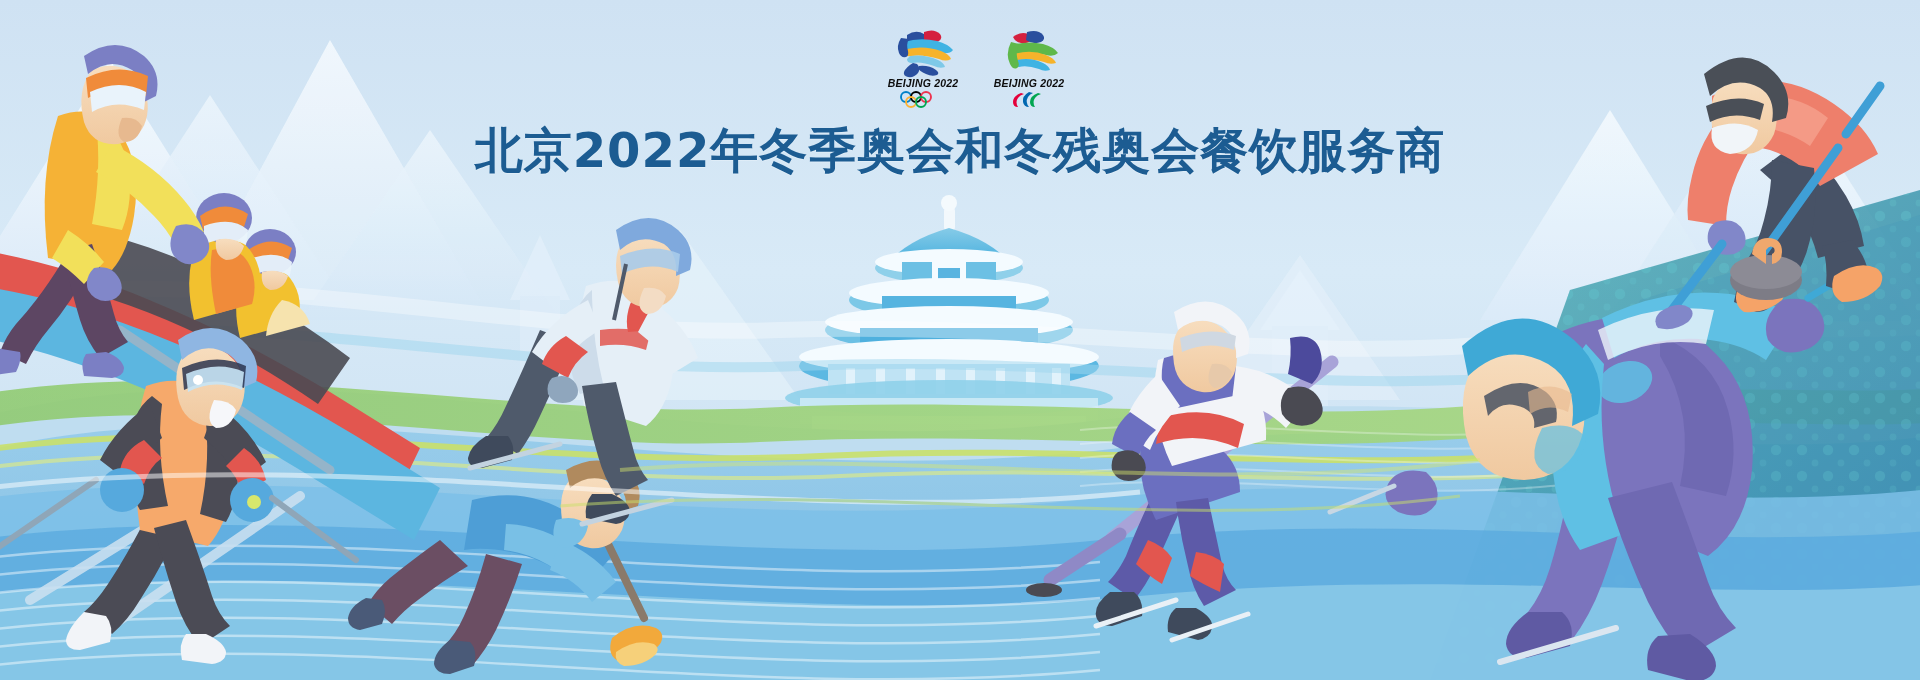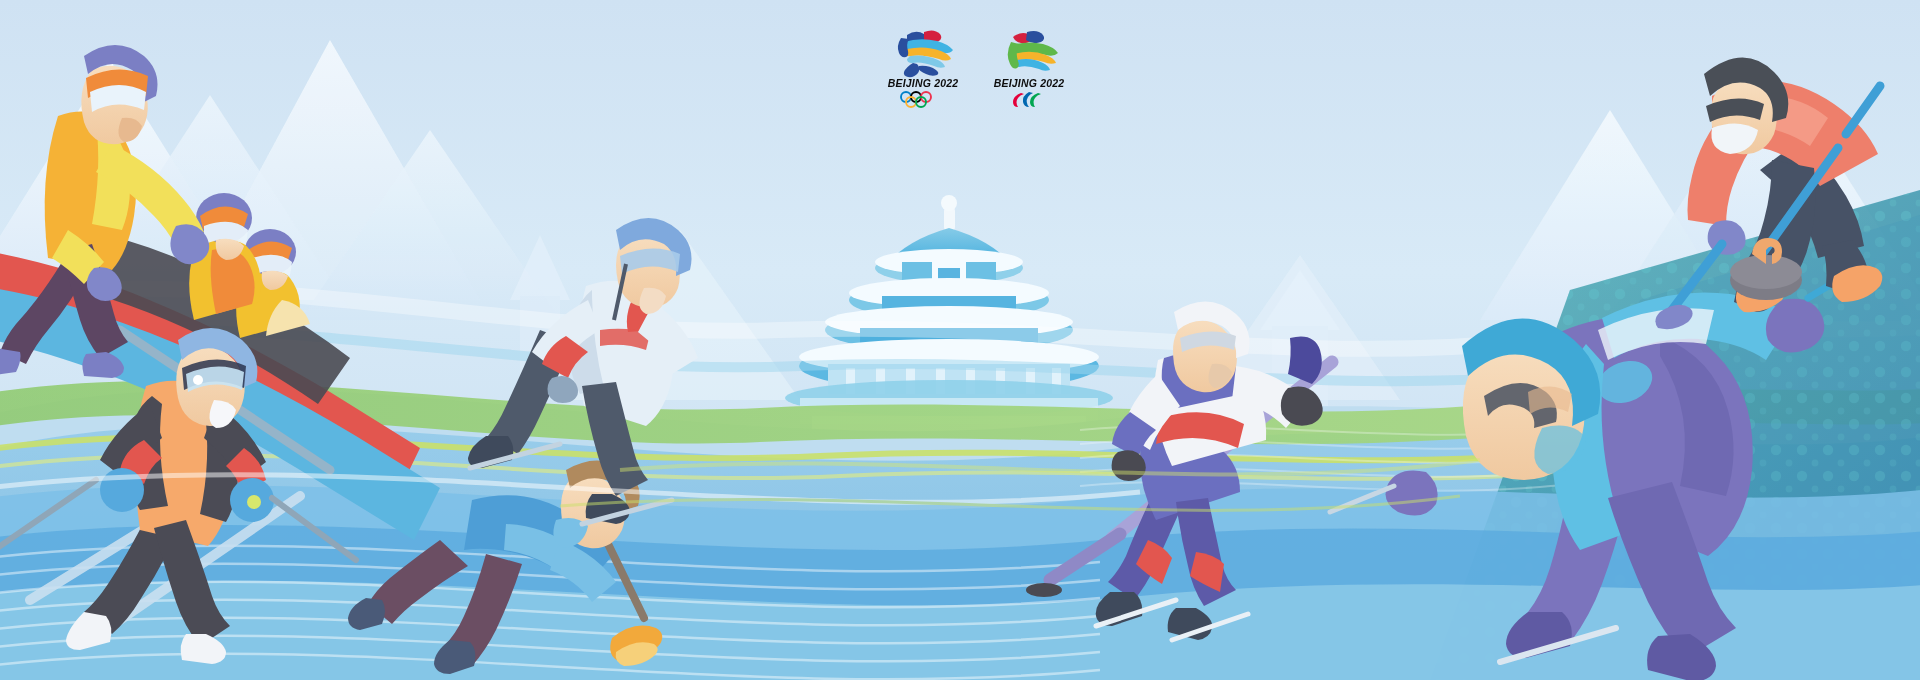--- a/index.html
+++ b/index.html
@@ -495,14 +495,15 @@
       <div class="emblem-word">BEIJING 2022</div>
       <svg class="emblem-sub" width="40" height="17" viewBox="0 0 40 17" xmlns="http://www.w3.org/2000/svg">
         <path d="M12 2 q-8 3 -8 9 q0 5 5 5 q-3 -5 0 -9 q2 -3 6 -4 z" fill="#e4003b"></path>
         <path d="M20 1 q-7 4 -6 10 q1 5 6 5 q-4 -5 -1 -10 q2 -3 5 -4 z" fill="#0068b1"></path>
         <path d="M29 2 q-8 3 -8 9 q0 5 5 5 q-3 -5 0 -9 q2 -3 6 -4 z" fill="#00a651"></path>
       </svg>
     </div>
 
   </div>
 
+  <div class="title">北京2022年冬季奥会和冬残奥会餐饮服务商</div>
 
 </div>
 
 </body></html>

